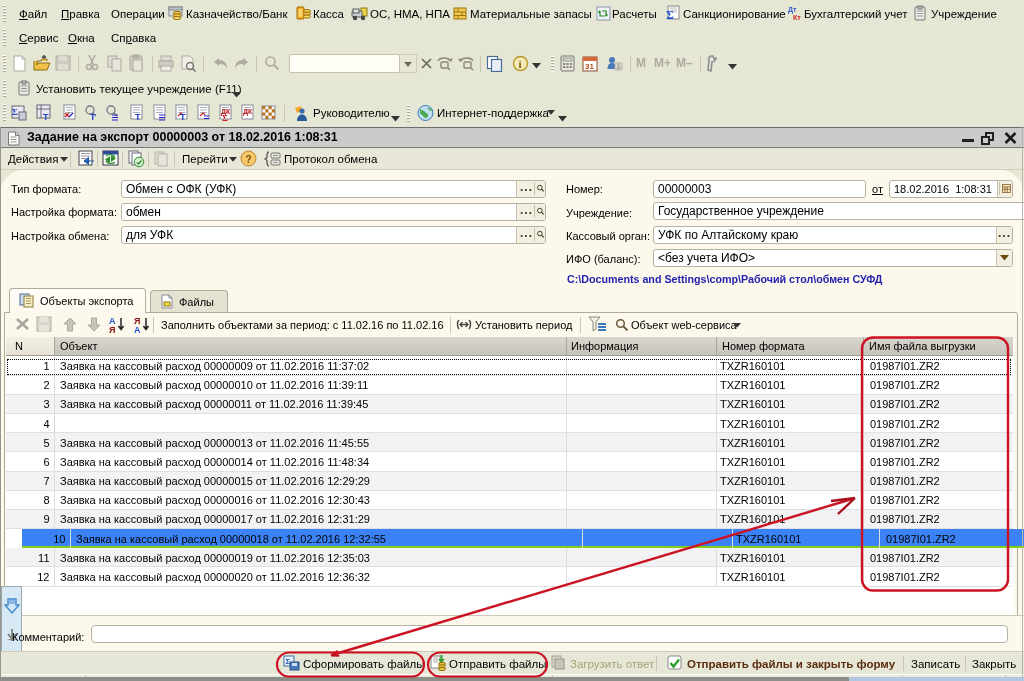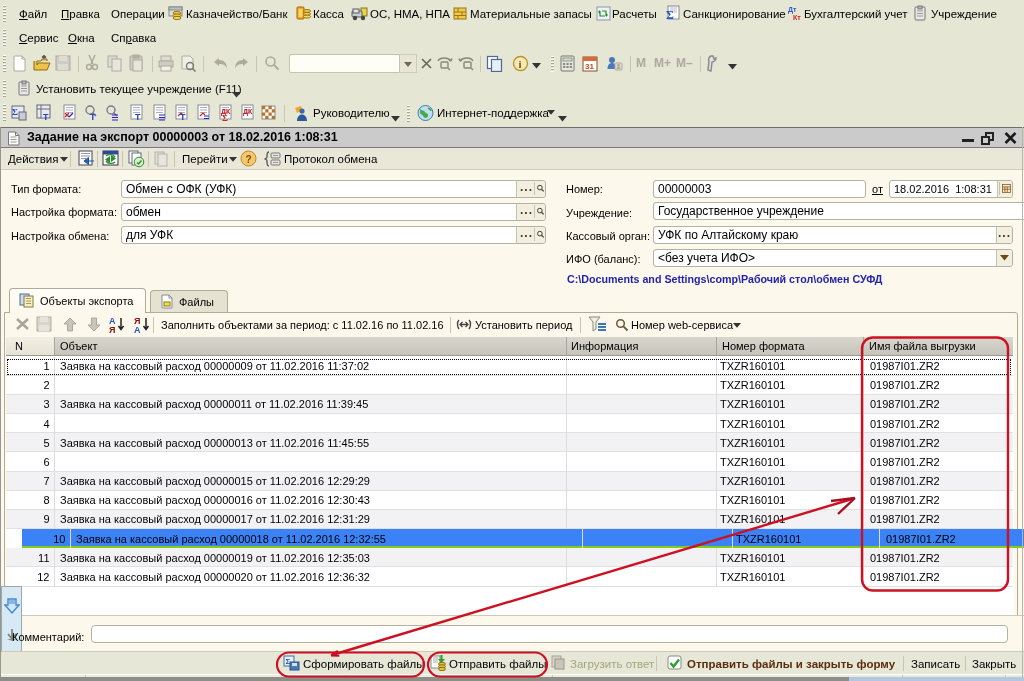--- a/index.html
+++ b/index.html
@@ -375,21 +375,21 @@
     </svg>
   <svg class="i" style="left:264px;top:3px;width:17px;height:16px;" viewBox="0 0 17 16">
       <path d="M5 1C3 1 3 3 3 5s0 2-2 3c2 1 2 1 2 3s0 4 2 4" fill="none" stroke="#555" stroke-width="1.3"></path>
       <rect x="7" y="2" width="9" height="5" rx="1" fill="#e8e6dc" stroke="#777"></rect>
       <rect x="7" y="9" width="9" height="5" rx="1" fill="#e8e6dc" stroke="#777"></rect>
       <path d="M9 4.5h5M9 11.5h5" stroke="#999"></path>
     </svg>
   <div class="mi" style="left:284px;top:0px;">Протокол обмена</div>
 </div>
 
-<div class="abs" id="form" style="left:0;top:170px;width:1024px;height:511px;background:#fdf8ec;">
+<div class="abs" id="form" style="left:0;top:170px;width:1024px;height:511px;background:#fdf8ec;border-radius:24px;">
 
   <div class="lbl" style="left:11px;top:10px;">Тип формата:</div>
   <div class="lbl" style="left:11px;top:33px;">Настройка формата:</div>
   <div class="lbl" style="left:11px;top:56.5px;">Настройка обмена:</div>
   <div class="field" style="left:121px;top:9.5px;width:425px;">Обмен с ОФК (УФК)<span class="fe">
         <span class="dots">...</span>
         <svg class="mag" viewBox="0 0 14 14">
           <circle cx="6" cy="5.6" r="3.6" fill="none" stroke="#3d3a28" stroke-width="1.5"></circle>
           <line x1="8.6" y1="8.2" x2="12" y2="11.6" stroke="#3d3a28" stroke-width="1.8"></line>
         </svg>
@@ -484,21 +484,21 @@
       <div class="mi" style="left:470px;top:1px;">Установить период</div>
       <div class="sep" style="left:575px;top:4px;height:16px;"></div>
       <svg class="i" style="left:583px;top:3px;width:20px;height:17px;" viewBox="0 0 20 17">
           <path d="M1 1h11L8 6v7l-3 2V6z" fill="#f0eee2" stroke="#8a8878"></path>
           <path d="M10 8h8M10 11h8M10 14h8" stroke="#3a7ab8" stroke-width="2"></path>
         </svg>
       <svg class="i" style="left:610px;top:5px;width:14px;height:14px;" viewBox="0 0 14 14">
           <circle cx="5.5" cy="5.5" r="3.8" fill="none" stroke="#6a5a3a" stroke-width="1.5"></circle>
           <line x1="8.2" y1="8.2" x2="12.5" y2="12.5" stroke="#6a5a3a" stroke-width="1.8"></line>
         </svg>
-      <div class="mi" style="left:626px;top:1px;">Номер web-сервиса</div>
+      <div class="mi" style="left:626px;top:1px;">Объект web-сервиса</div>
       <svg class="i" style="left:728px;top:10px;width:8px;height:5px;" viewBox="0 0 8 5">
           <path d="M0 0h8L4 4.8z" fill="#333"></path>
         </svg>
     </div>
 
     <div class="abs" id="table" style="left:1px;top:24px;width:1008px;height:279px;background:#fff;font-size:11px;">
 <div class="abs" id="thead" style="left:0;top:0;width:1007px;height:19px;background:linear-gradient(#d9d6cd,#c7c4bb);border-bottom:1px solid #9a978e;">
 <div class="abs" style="left:0;top:0;width:48px;height:18px;background:linear-gradient(#f2f0e4,#e6e3d4);"></div>
 <div class="abs" style="left:9px;top:3px;">N</div>
 <div class="abs" style="left:54px;top:3px;">Объект</div>
@@ -515,20 +515,21 @@
 <div class="abs" style="left:54px;top:3.5px;">Заявка на кассовый расход 00000009 от 11.02.2016 11:37:02</div>
 <div class="abs" style="left:714px;top:3.5px;">TXZR160101</div>
 <div class="abs" style="left:864px;top:3.5px;">01987I01.ZR2</div>
 <div class="abs" style="left:48px;top:0;width:1px;height:19.17px;background:#dcdcdc;"></div>
 <div class="abs" style="left:560px;top:0;width:1px;height:19.17px;background:#dcdcdc;"></div>
 <div class="abs" style="left:710px;top:0;width:1px;height:19.17px;background:#dcdcdc;"></div>
 <div class="abs" style="left:857px;top:0;width:1px;height:19.17px;background:#dcdcdc;"></div>
 </div>
 <div class="abs trow" style="left:0;top:38.67px;width:1007px;height:19.17px;background:#fff;border-bottom:1px solid #e0e0e0;">
 <div class="abs" style="left:0;top:3.5px;width:43.5px;text-align:right;">2</div>
+<div class="abs" style="left:54px;top:3.5px;">Заявка на кассовый расход 00000010 от 11.02.2016 11:39:11</div>
 <div class="abs" style="left:714px;top:3.5px;">TXZR160101</div>
 <div class="abs" style="left:864px;top:3.5px;">01987I01.ZR2</div>
 <div class="abs" style="left:48px;top:0;width:1px;height:19.17px;background:#dcdcdc;"></div>
 <div class="abs" style="left:560px;top:0;width:1px;height:19.17px;background:#dcdcdc;"></div>
 <div class="abs" style="left:710px;top:0;width:1px;height:19.17px;background:#dcdcdc;"></div>
 <div class="abs" style="left:857px;top:0;width:1px;height:19.17px;background:#dcdcdc;"></div>
 </div>
 <div class="abs trow" style="left:0;top:57.84px;width:1007px;height:19.17px;background:#f2f2f5;border-bottom:1px solid #e0e0e0;">
 <div class="abs" style="left:0;top:3.5px;width:43.5px;text-align:right;">3</div>
 <div class="abs" style="left:54px;top:3.5px;">Заявка на кассовый расход 00000011 от 11.02.2016 11:39:45</div>
@@ -554,20 +555,21 @@
 <div class="abs" style="left:54px;top:3.5px;">Заявка на кассовый расход 00000013 от 11.02.2016 11:45:55</div>
 <div class="abs" style="left:714px;top:3.5px;">TXZR160101</div>
 <div class="abs" style="left:864px;top:3.5px;">01987I01.ZR2</div>
 <div class="abs" style="left:48px;top:0;width:1px;height:19.17px;background:#dcdcdc;"></div>
 <div class="abs" style="left:560px;top:0;width:1px;height:19.17px;background:#dcdcdc;"></div>
 <div class="abs" style="left:710px;top:0;width:1px;height:19.17px;background:#dcdcdc;"></div>
 <div class="abs" style="left:857px;top:0;width:1px;height:19.17px;background:#dcdcdc;"></div>
 </div>
 <div class="abs trow" style="left:0;top:115.35px;width:1007px;height:19.17px;background:#fff;border-bottom:1px solid #e0e0e0;">
 <div class="abs" style="left:0;top:3.5px;width:43.5px;text-align:right;">6</div>
+<div class="abs" style="left:54px;top:3.5px;">Заявка на кассовый расход 00000014 от 11.02.2016 11:48:34</div>
 <div class="abs" style="left:714px;top:3.5px;">TXZR160101</div>
 <div class="abs" style="left:864px;top:3.5px;">01987I01.ZR2</div>
 <div class="abs" style="left:48px;top:0;width:1px;height:19.17px;background:#dcdcdc;"></div>
 <div class="abs" style="left:560px;top:0;width:1px;height:19.17px;background:#dcdcdc;"></div>
 <div class="abs" style="left:710px;top:0;width:1px;height:19.17px;background:#dcdcdc;"></div>
 <div class="abs" style="left:857px;top:0;width:1px;height:19.17px;background:#dcdcdc;"></div>
 </div>
 <div class="abs trow" style="left:0;top:134.52px;width:1007px;height:19.17px;background:#f2f2f5;border-bottom:1px solid #e0e0e0;">
 <div class="abs" style="left:0;top:3.5px;width:43.5px;text-align:right;">7</div>
 <div class="abs" style="left:54px;top:3.5px;">Заявка на кассовый расход 00000015 от 11.02.2016 12:29:29</div>

